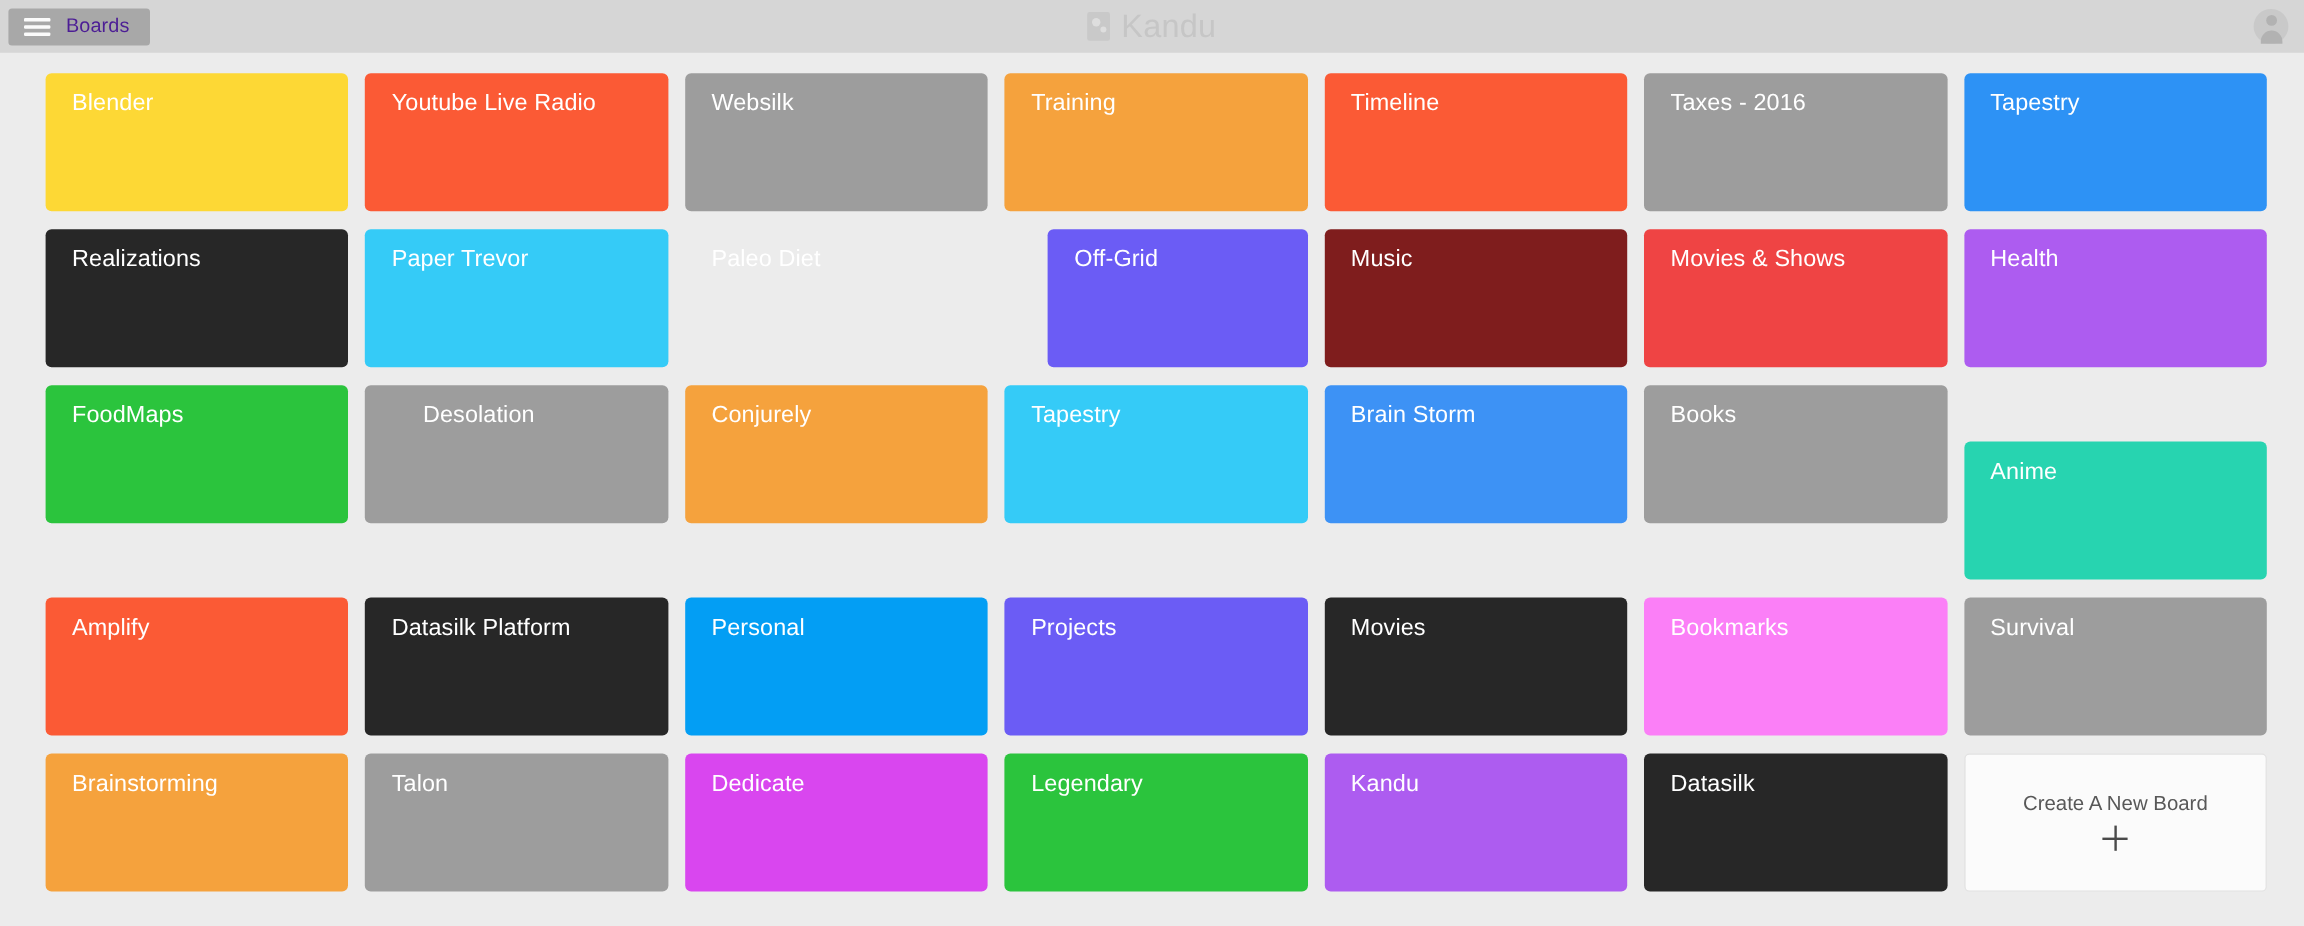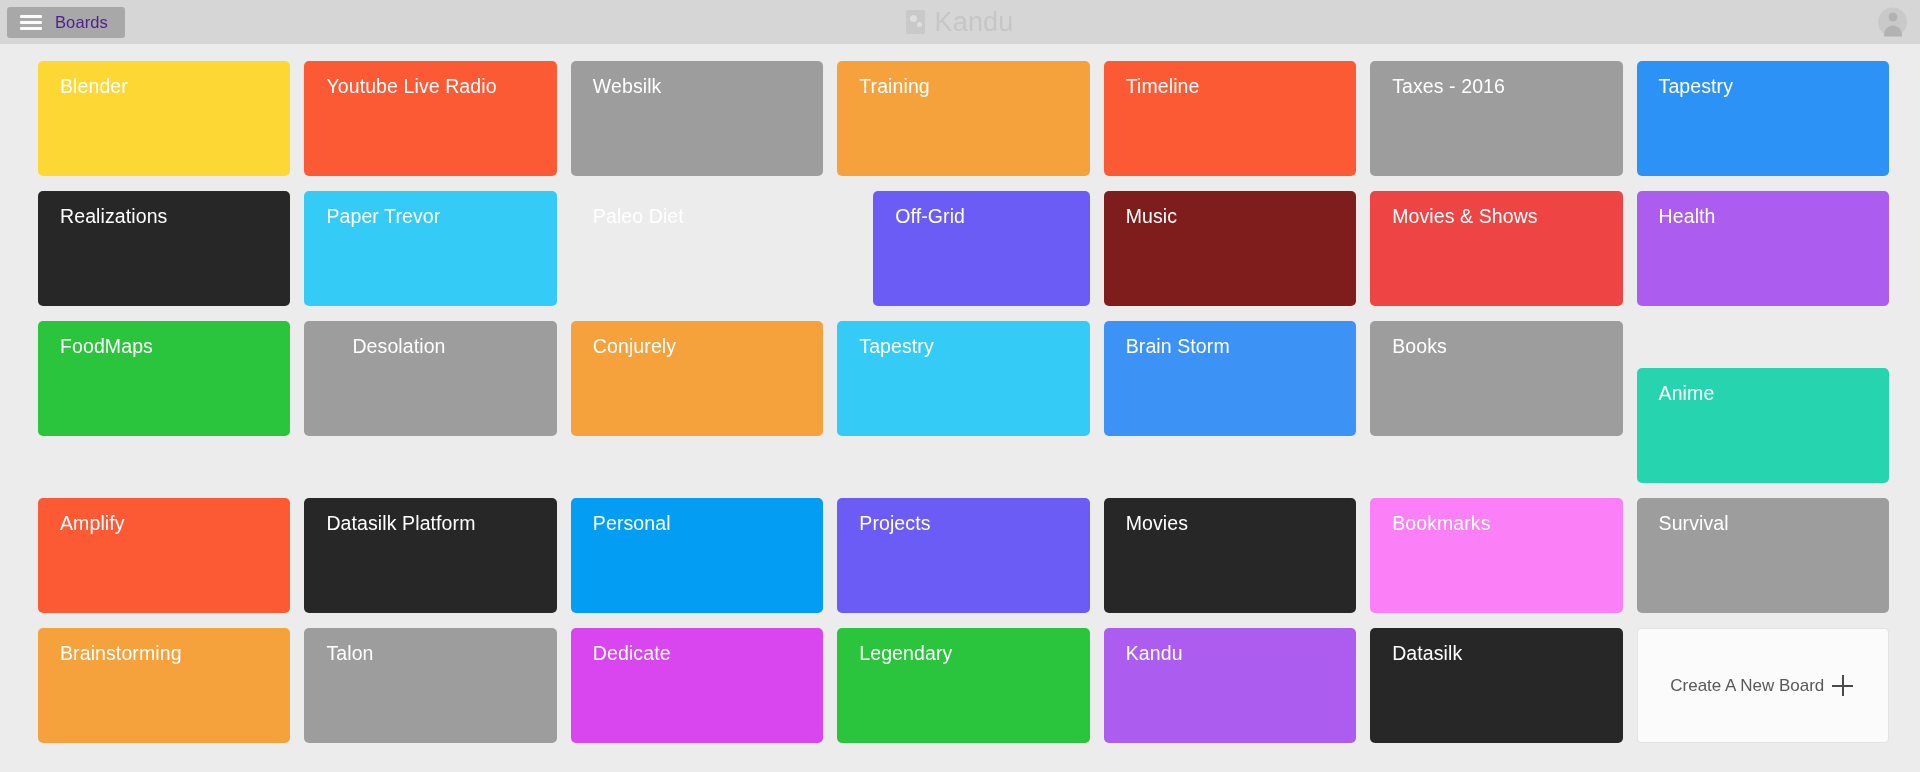--- a/index.html
+++ b/index.html
@@ -157,21 +157,21 @@
     display: block;
   }
 
   .create-tile {
     height: 115px;
     border-radius: 4px;
     background: #fbfbfb;
     border: 1px solid #e2e2e2;
     box-sizing: border-box;
     display: flex;
-    flex-direction: row;
+    flex-direction: column;
     align-items: center;
     justify-content: center;
     gap: 6px;
     cursor: pointer;
   }
   .create-label {
     color: #585858;
     font-size: 17px;
   }
   .plus-icon {

